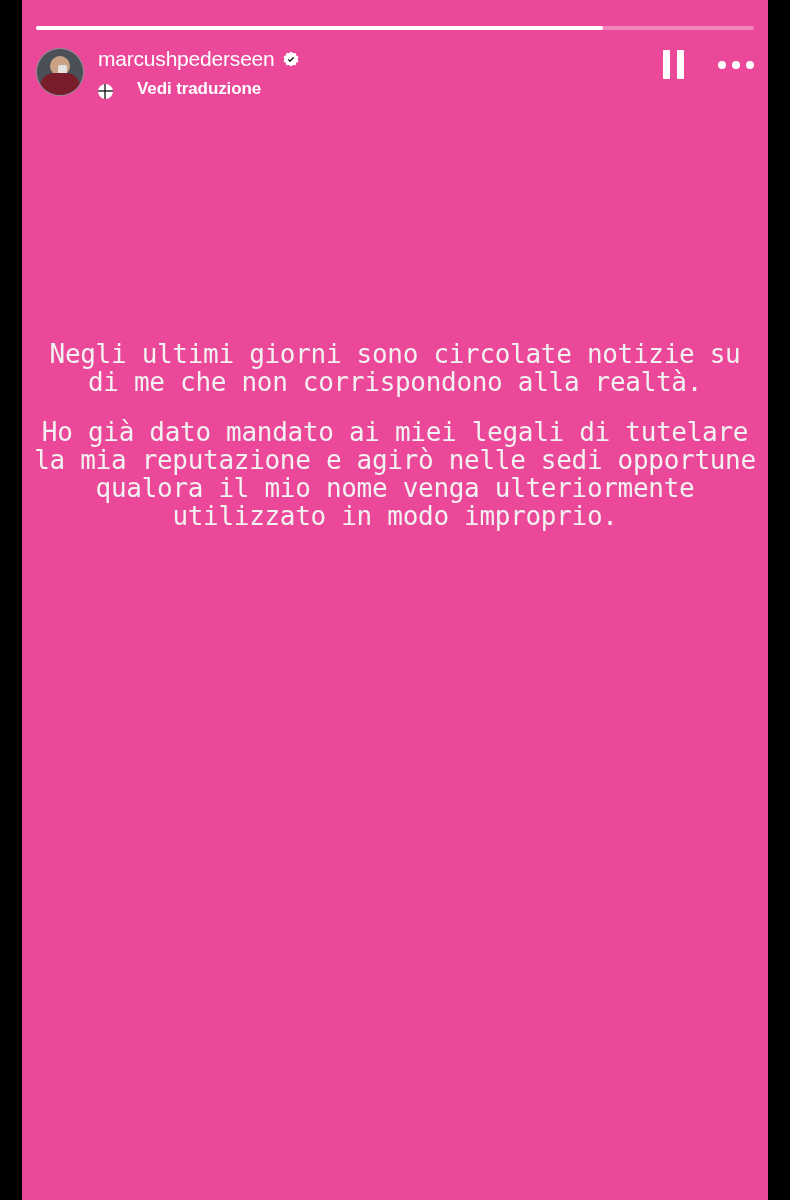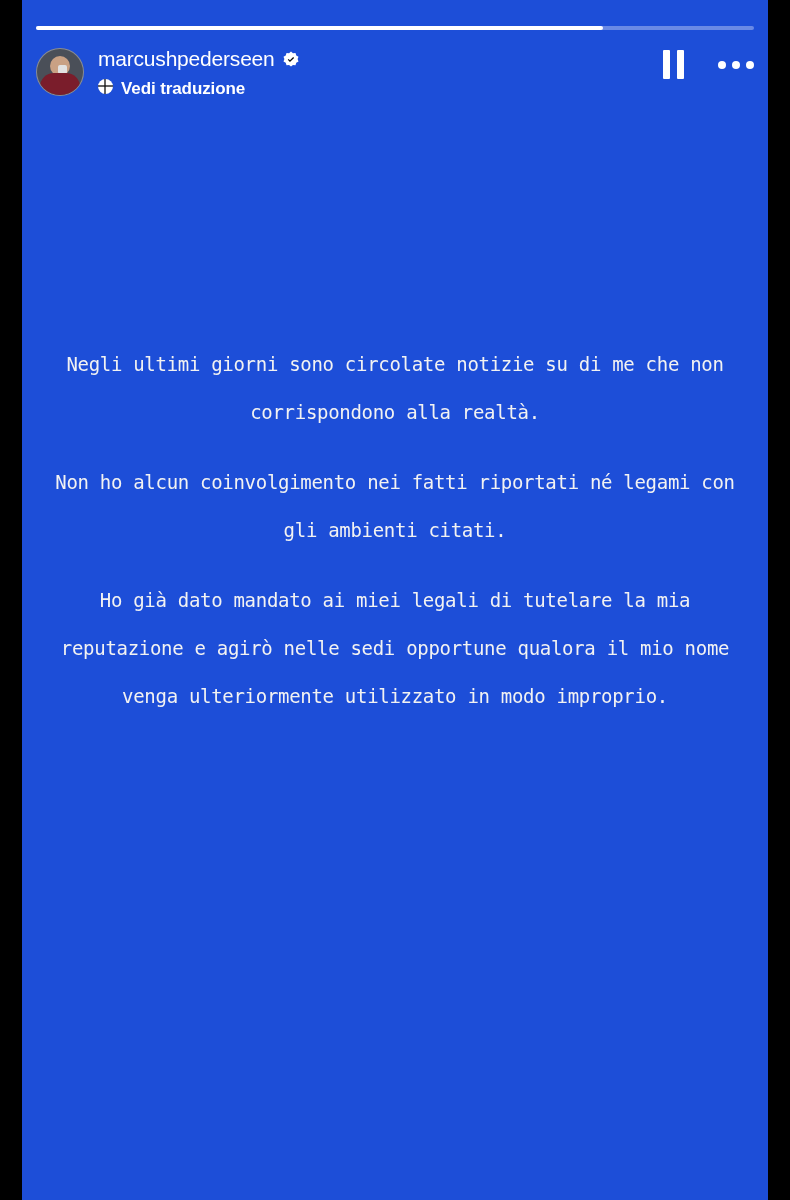--- a/index.html
+++ b/index.html
@@ -7,21 +7,21 @@
     width: 790px;
     height: 1200px;
     background: #000;
     overflow: hidden;
     font-family: "Liberation Sans", sans-serif;
   }
   .story {
     position: relative;
     width: 790px;
     height: 1200px;
-    background: #1d4ed8;
+    background: #ec4899;
     overflow: hidden;
   }
   
   .edge-left, .edge-right {
     position: absolute;
     top: 0;
     bottom: 0;
     width: 22px;
     background: #000;
     z-index: 6;
@@ -118,22 +118,22 @@
   }
   .verified {
     width: 18px;
     height: 18px;
     display: inline-block;
     position: relative;
     top: 1px;
   }
   .translate-row {
     display: flex;
-    align-items: flex-start;
-    gap: 8px;
+    align-items: flex-end;
+    gap: 24px;
     margin-top: 7px;
   }
   .globe {
     width: 15px;
     height: 15px;
     border-radius: 50%;
     background: #ffffff;
     position: relative;
     flex: 0 0 15px;
   }
@@ -196,22 +196,22 @@
   .text-area {
     position: absolute;
     left: 22px;
     right: 22px;
     top: 340px;
     text-align: center;
     font-family: "DejaVu Sans Mono", monospace;
     color: #f2f2f2;
   }
   .block-it p {
-    font-size: 19px;
-    line-height: 48px;
+    font-size: 26px;
+    line-height: 28px;
     letter-spacing: -0.3px;
     margin: 0 0 22px 0;
     padding: 0 12px;
   }
   .block-it p:last-child { margin-bottom: 16px; }
   .block-en {
     margin-top: 120px;
   }
   .block-en p {
     font-size: 22px;
@@ -264,20 +264,19 @@
         <span></span>
         <span></span>
         <span></span>
       </span>
     </div>
   </div>
 
   <div class="text-area">
     <div class="block-it">
       <p>Negli ultimi giorni sono circolate notizie su di me che non corrispondono alla realtà.</p>
-      <p>Non ho alcun coinvolgimento nei fatti riportati né legami con gli ambienti citati.</p>
       <p>Ho già dato mandato ai miei legali di tutelare la mia reputazione e agirò nelle sedi opportune qualora il mio nome venga ulteriormente utilizzato in modo improprio.</p>
     </div>
     <div class="block-en">
     </div>
   </div>
 
 </div>
 
 </body></html>

